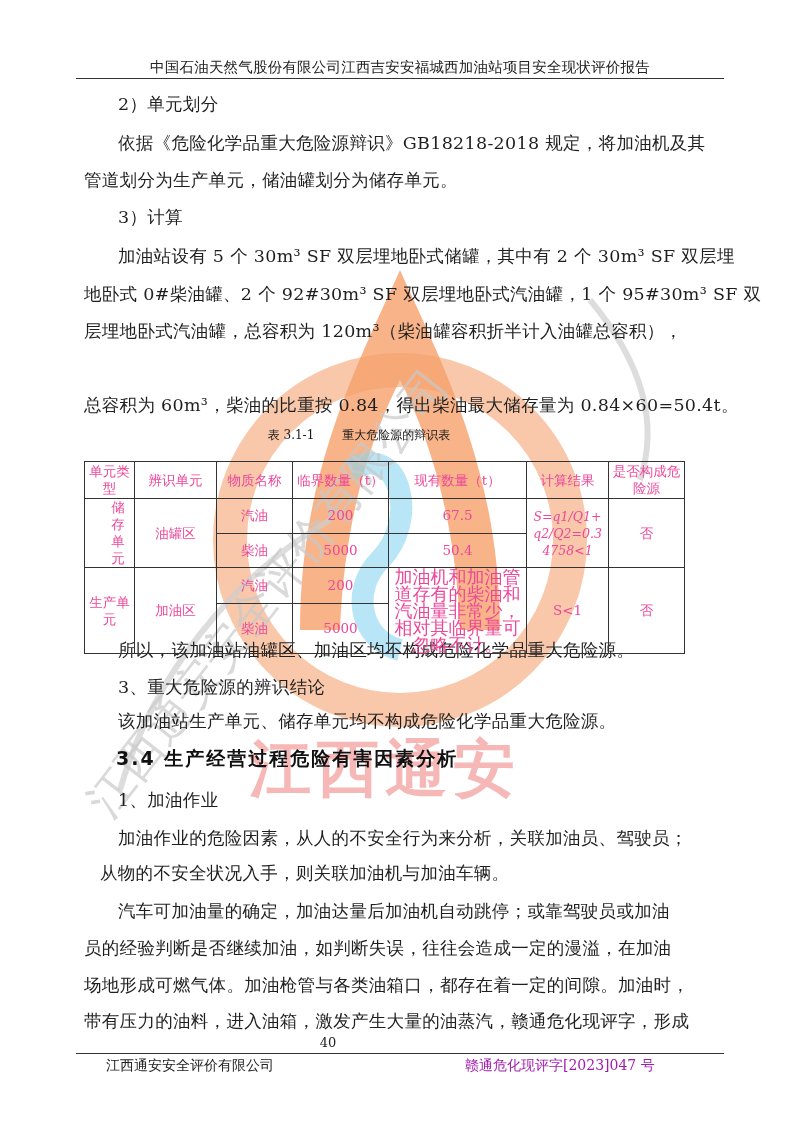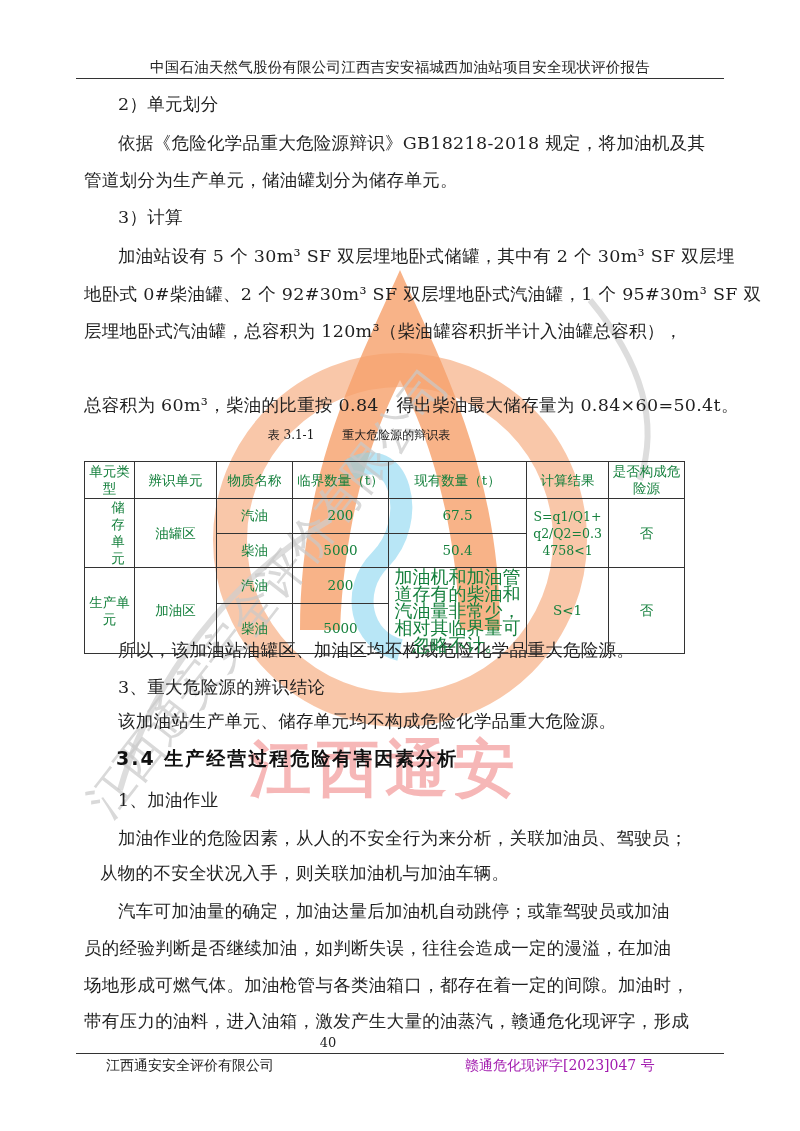--- a/index.html
+++ b/index.html
@@ -6,21 +6,21 @@
   body { width:800px; height:1131px; position:relative; overflow:hidden;
          font-family:"DejaVu Serif", "Liberation Serif", serif; color:#1a1a1a; }
   .abs { position:absolute; white-space:nowrap; }
   .hdr { left:0; width:800px; top:58px; text-align:center; font-size:14.5px; color:#222; letter-spacing:0.2px; }
   .hrule { position:absolute; left:76px; width:648px; height:1px; background:#333; }
   .line { position:absolute; left:84px; font-size:17.5px; line-height:22px; white-space:nowrap; color:#1f1f1f; letter-spacing:0.3px; }
   .ind { left:118px; }
   .caption { position:absolute; left:0; width:718px; text-align:center; font-size:12px; top:427px; }
   .caption span { margin:0 14px; }
   .h34 { position:absolute; left:116px; top:746px; font-size:19px; font-weight:bold; font-family:"DejaVu Sans","Liberation Sans",sans-serif; letter-spacing:2px; color:#111; }
-  table.t { position:absolute; left:84px; top:461px; border-collapse:collapse; font-size:13.5px; color:#15803d; z-index:2; }
+  table.t { position:absolute; left:84px; top:461px; border-collapse:collapse; font-size:13.5px; color:#ec4899; z-index:2; }
   table.t td, table.t th { border:1px solid #333; text-align:center; vertical-align:middle; padding:0 3px; font-weight:normal; line-height:17px; }
   .footer-left { position:absolute; left:106px; top:1057px; font-size:14px; color:#222; }
   .footer-right { position:absolute; left:465px; top:1057px; font-size:14px; color:#a21caf; }
   .pagenum { position:absolute; left:0; width:656px; text-align:center; top:1035px; font-size:13px; color:#222; }
   .wm { position:absolute; left:0; top:0; width:800px; height:1131px; pointer-events:none; z-index:0; }
   .content { position:absolute; left:0; top:0; width:800px; height:1131px; z-index:1; }
 </style>
 </head>
 <body>
 
@@ -76,21 +76,21 @@
       <th>现有数量（t）</th>
       <th>计算结果</th>
       <th style="white-space:normal;">是否构成危险源</th>
     </tr>
     <tr style="height:30px;">
       <td rowspan="2" style="white-space:normal;padding-left:20px;">储存单元</td>
       <td rowspan="2">油罐区</td>
       <td>汽油</td>
       <td>200</td>
       <td>67.5</td>
-      <td rowspan="2" style="white-space:normal;word-break:break-all;font-size:12.5px;">S=q1/Q1+q2/Q2=0.34758&lt;1</td>
+      <td rowspan="2" style="white-space:normal;word-break:break-all;font-size:12.5px;font-style:italic;">S=q1/Q1+q2/Q2=0.34758&lt;1</td>
       <td rowspan="2">否</td>
     </tr>
     <tr style="height:30px;">
       <td>柴油</td>
       <td>5000</td>
       <td>50.4</td>
     </tr>
     <tr style="height:31px;">
       <td rowspan="2" style="white-space:normal;">生产单元</td>
       <td rowspan="2">加油区</td>

